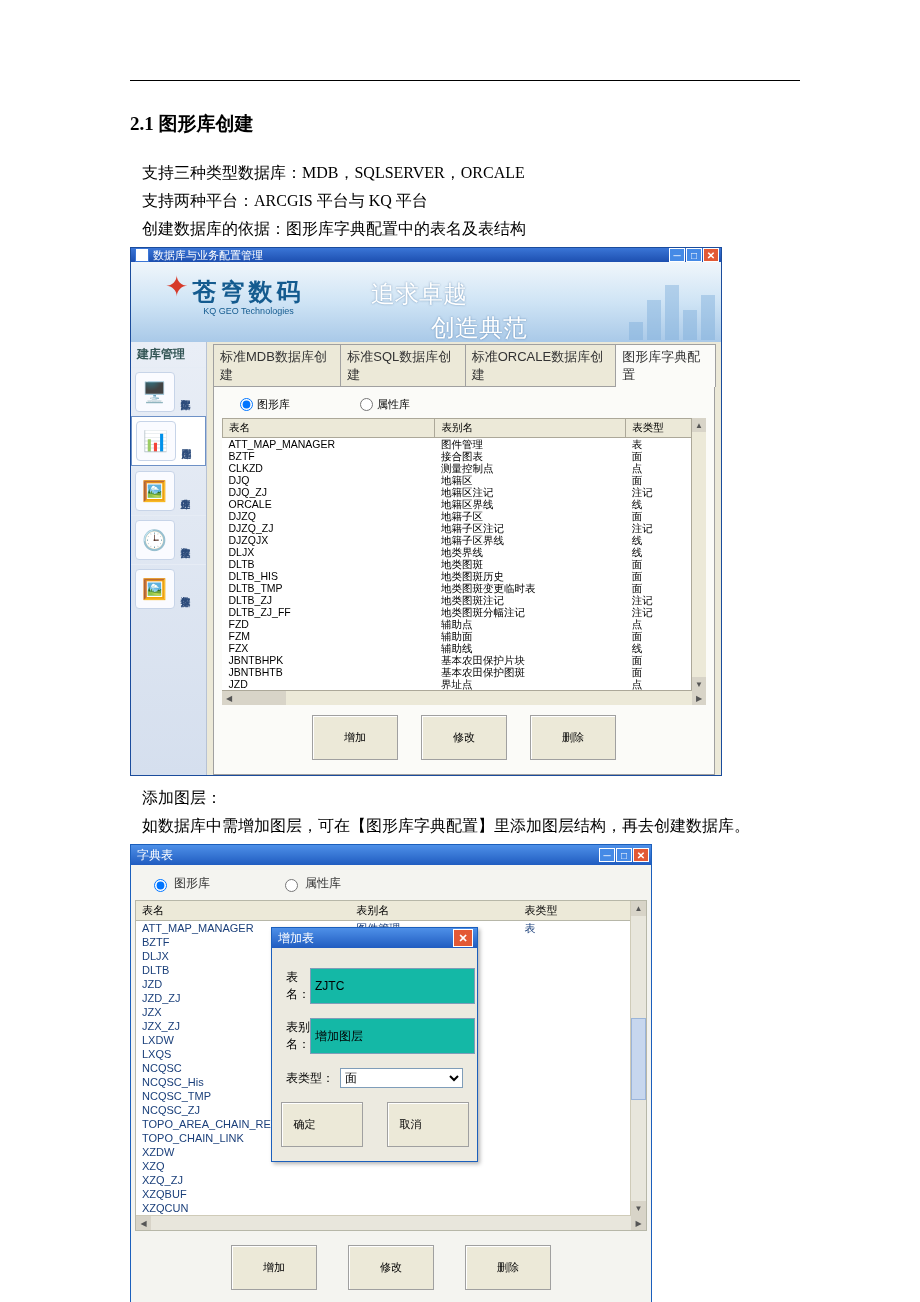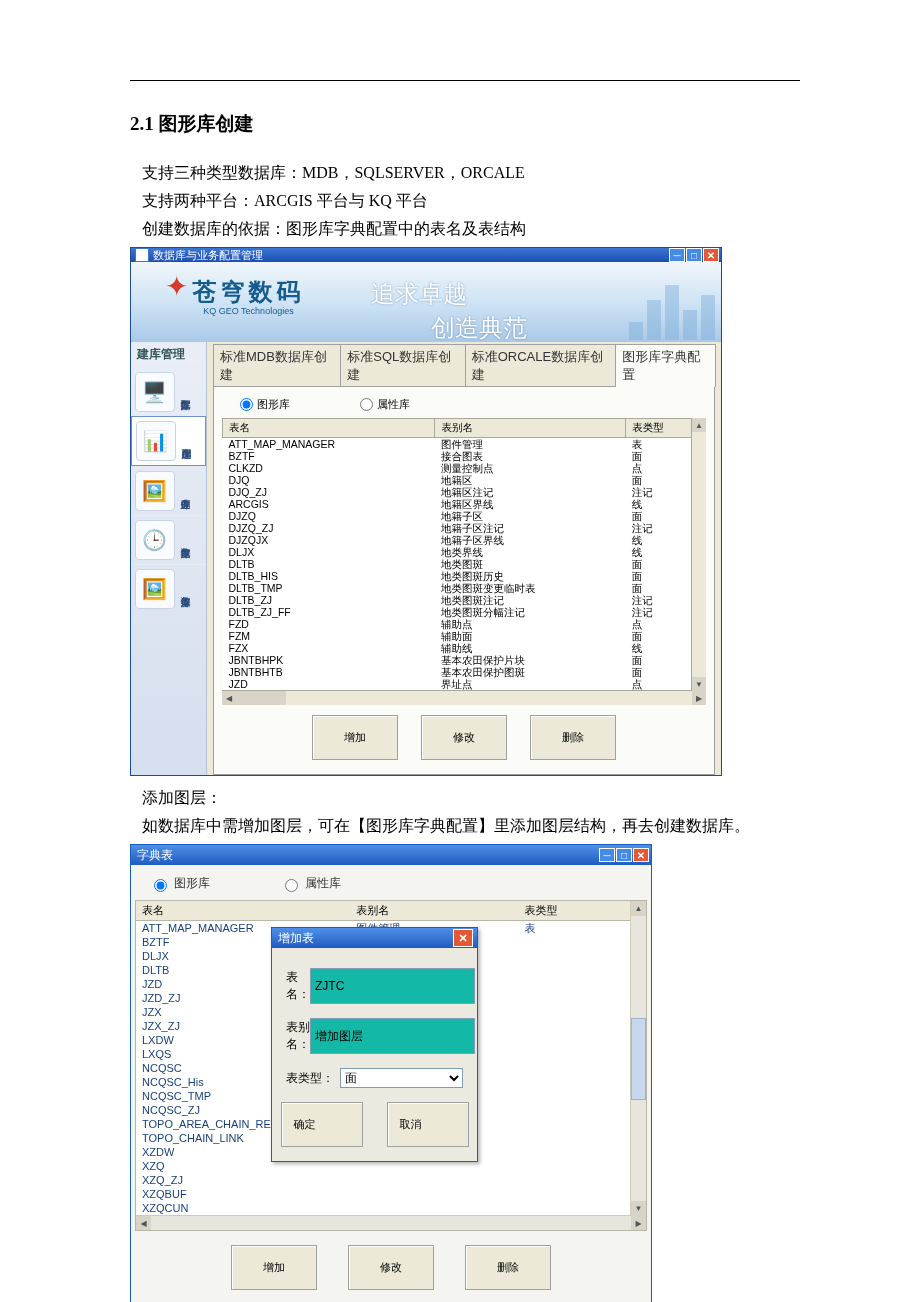--- a/index.html
+++ b/index.html
@@ -441,21 +441,21 @@
                     <td>DJQ</td>
                     <td>地籍区</td>
                     <td>面</td>
                   </tr>
                   <tr>
                     <td>DJQ_ZJ</td>
                     <td>地籍区注记</td>
                     <td>注记</td>
                   </tr>
                   <tr>
-                    <td>ARCGIS</td>
+                    <td>ORCALE</td>
                     <td>地籍区界线</td>
                     <td>线</td>
                   </tr>
                   <tr>
                     <td>DJZQ</td>
                     <td>地籍子区</td>
                     <td>面</td>
                   </tr>
                   <tr>
                     <td>DJZQ_ZJ</td>

